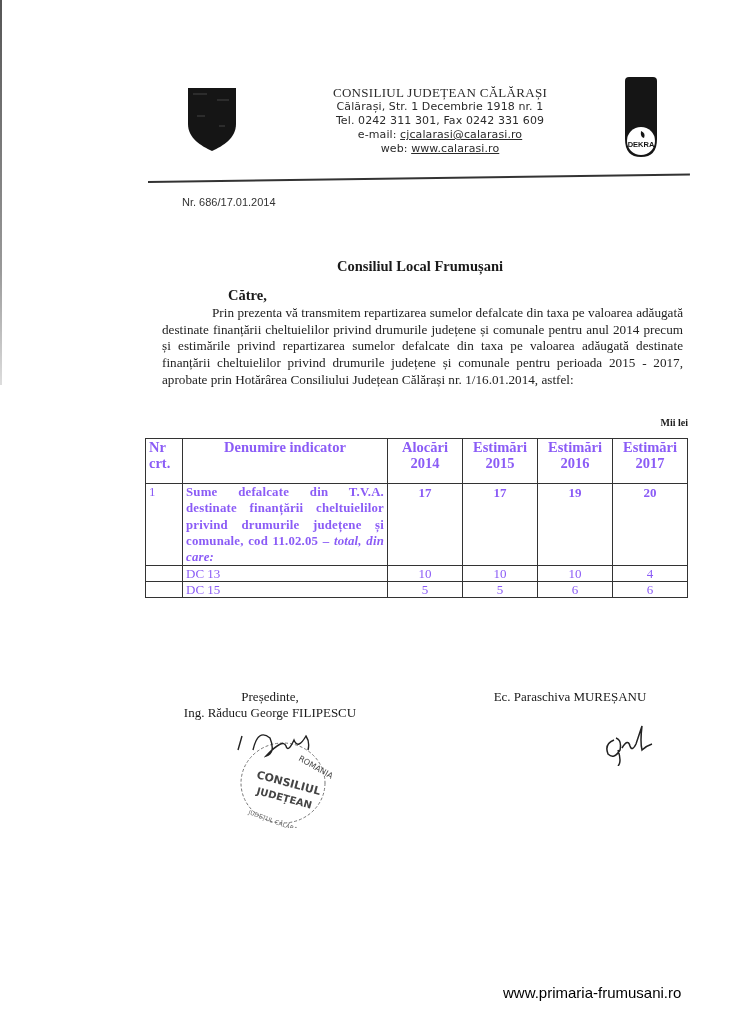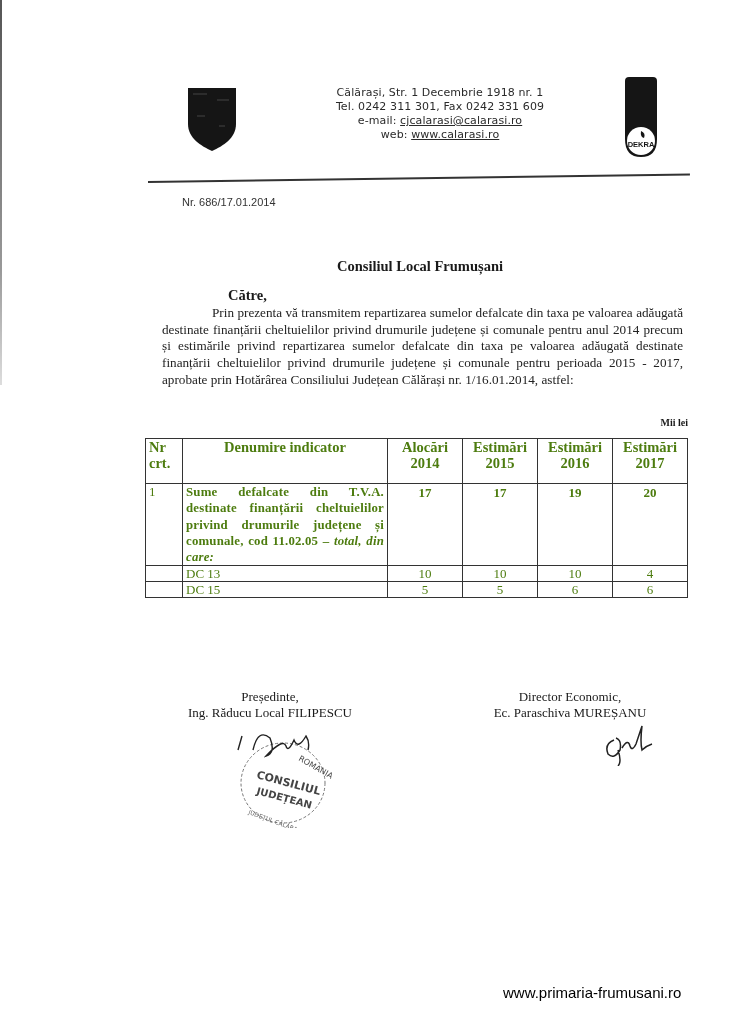--- a/index.html
+++ b/index.html
@@ -43,21 +43,21 @@
     position: absolute; left: 150px; top: 293px; width: 545px;
     font-size: 13.2px; line-height: 16.7px; text-align: justify; color: #222;
   }
   .body-text p { margin: 12px; text-indent: 50px; }
   .unit {
     position: absolute; left: 640px; top: 417px; width: 48px; text-align: right;
     font-weight: bold; font-size: 10px;
   }
   table.alloc {
     position: absolute; left: 145px; top: 438px; border-collapse: collapse;
-    font-size: 13px; color: #4d7c0f; border-radius: 10px;
+    font-size: 13px; color: #8b5cf6; border-radius: 10px;
   }
   table.alloc td, table.alloc th {
     border: 1px solid #333; padding: 0 3px; vertical-align: top;
   }
   table.alloc th { font-weight: bold; font-size: 14.5px; line-height: 16px; height: 44px; }
   th.c-nr { width: 30px; text-align: left; }
   th.c-den { width: 198px; vertical-align: top; }
   th.c-yr { width: 68px; text-align: center; }
   td.num { text-align: center; }
   td.main-desc {
@@ -93,20 +93,21 @@
 </svg>
 
 <svg class="dekra" viewBox="0 0 36 82">
   <path d="M2 4 Q2 0 6 0 L30 0 Q34 0 34 4 L34 62 Q34 80 18 80 Q2 80 2 62 Z" fill="#151515"></path>
   <circle cx="18" cy="64" r="14" fill="#fff"></circle>
   <path d="M18 54 q5 2 3 7 q-4 -1 -3 -7" fill="#151515"></path>
   <text x="18" y="70" font-size="7.5" font-weight="bold" text-anchor="middle" fill="#151515" font-family="Liberation Sans, sans-serif">DEKRA</text>
 </svg>
 
 <div class="letterhead">
+  <div class="org">CONSILIUL JUDEȚEAN CĂLĂRAȘI</div>
   <div>Călărași, Str. 1 Decembrie 1918 nr. 1</div>
   <div>Tel. 0242 311 301, Fax 0242 331 609</div>
   <div><span>e-mail: </span><u>cjcalarasi@calarasi.ro</u></div>
   <div><span>web: </span><u>www.calarasi.ro</u></div>
 </div>
 
 <div class="rule"></div>
 
 <div class="ref-no">Nr. 686/17.01.2014</div>
 <div class="catre">Către,</div>
@@ -150,34 +151,33 @@
     <td class="num">5</td>
     <td class="num">5</td>
     <td class="num">6</td>
     <td class="num">6</td>
   </tr>
 </tbody>
   </table>
 
 <div class="sig-left">
   <div>Președinte,</div>
-  <div>Ing. Răducu Local FILIPESCU</div>
+  <div>Ing. Răducu George FILIPESCU</div>
 </div>
 
 <svg class="stamp" viewBox="0 0 110 100">
   <ellipse cx="55" cy="55" rx="42" ry="40" fill="none" stroke="#777" stroke-width="1" stroke-dasharray="3 2"></ellipse>
   <path d="M14 8 L10 22 M25 22 Q30 0 42 10 Q48 25 38 28 Q55 10 58 18 Q60 25 66 12 Q70 22 78 8 Q82 14 80 22" fill="none" stroke="#222" stroke-width="1.4"></path>
   <text x="70" y="32" font-size="8" fill="#444" transform="rotate(30 70 32)" font-family="DejaVu Sans, sans-serif">ROMANIA</text>
   <text x="28" y="50" font-size="11" font-weight="bold" fill="#444" transform="rotate(15 28 50)" font-family="DejaVu Sans, sans-serif">CONSILIUL</text>
   <text x="28" y="66" font-size="10" font-weight="bold" fill="#444" transform="rotate(15 28 66)" font-family="DejaVu Sans, sans-serif">JUDEȚEAN</text>
   <text x="20" y="86" font-size="6" fill="#666" transform="rotate(20 20 86)" font-family="DejaVu Sans, sans-serif">JUDEȚUL CĂLĂRAȘI</text>
 </svg>
 
 <div class="sig-right">
-  <div>Director Economic,</div>
   <div>Ec. Paraschiva MUREȘANU</div>
 </div>
 
 <svg class="sign2" viewBox="0 0 60 44">
   <path d="M14 18 Q4 22 8 32 Q14 38 20 28 Q22 18 16 16 M18 28 Q22 40 18 44 M22 26 Q28 16 30 24 Q32 30 36 22 Q40 10 42 4 Q40 20 42 28 Q46 24 52 22" fill="none" stroke="#222" stroke-width="1.5"></path>
 </svg>
 
 <div class="footer-url">www.primaria-frumusani.ro</div>
 
 </body></html>

